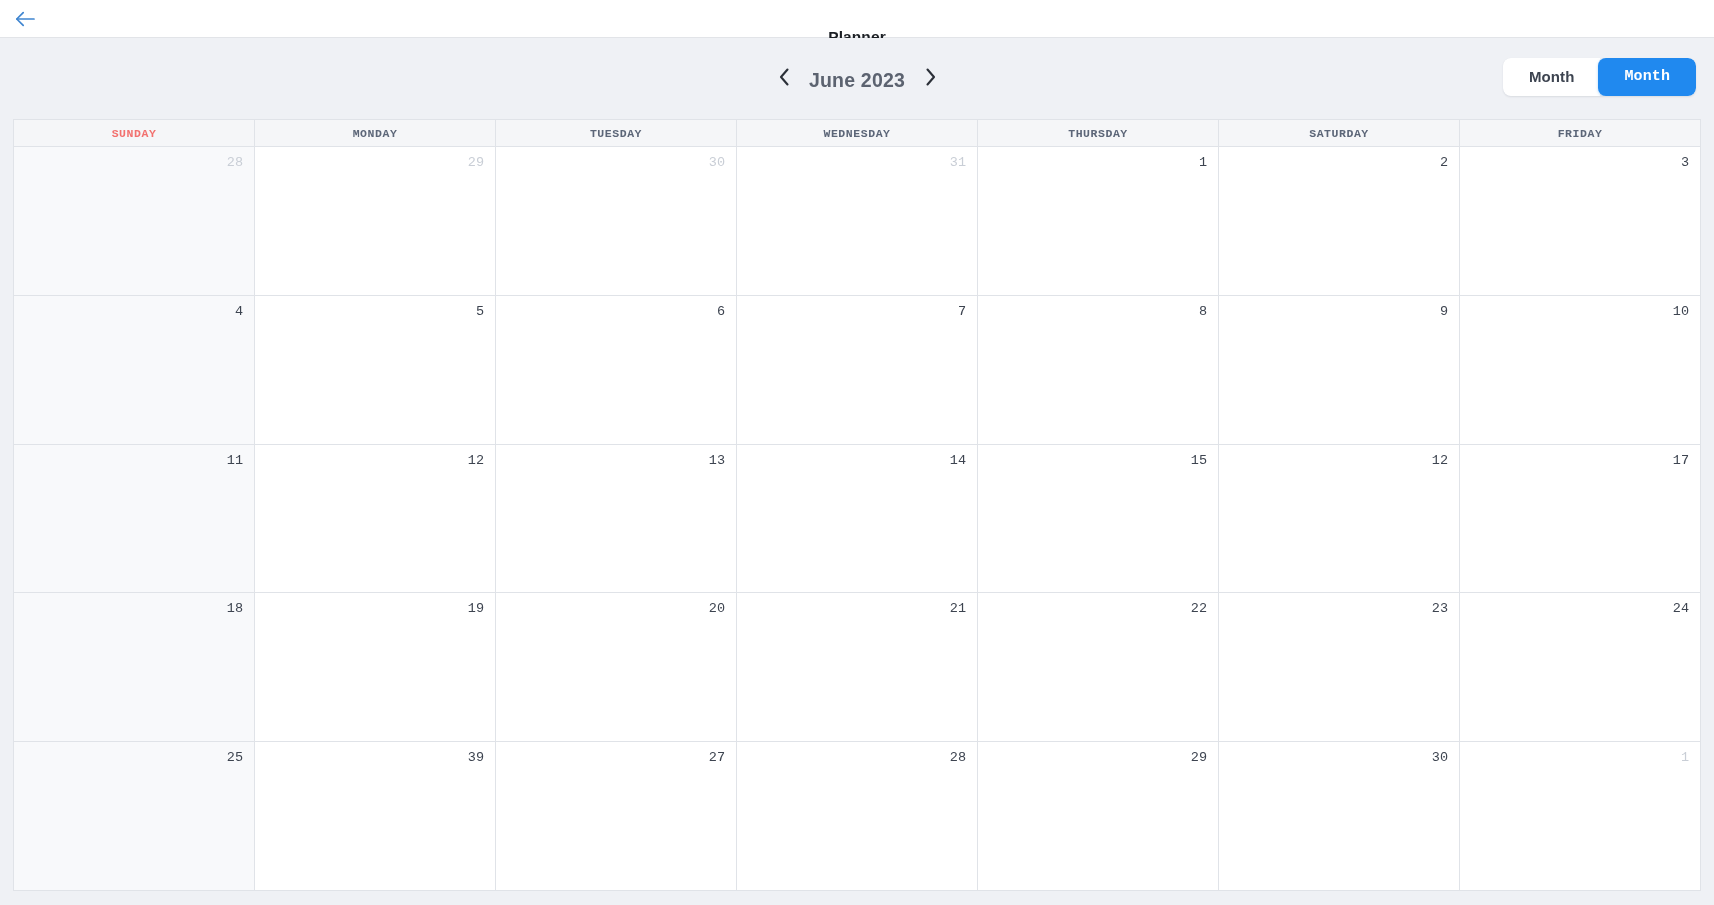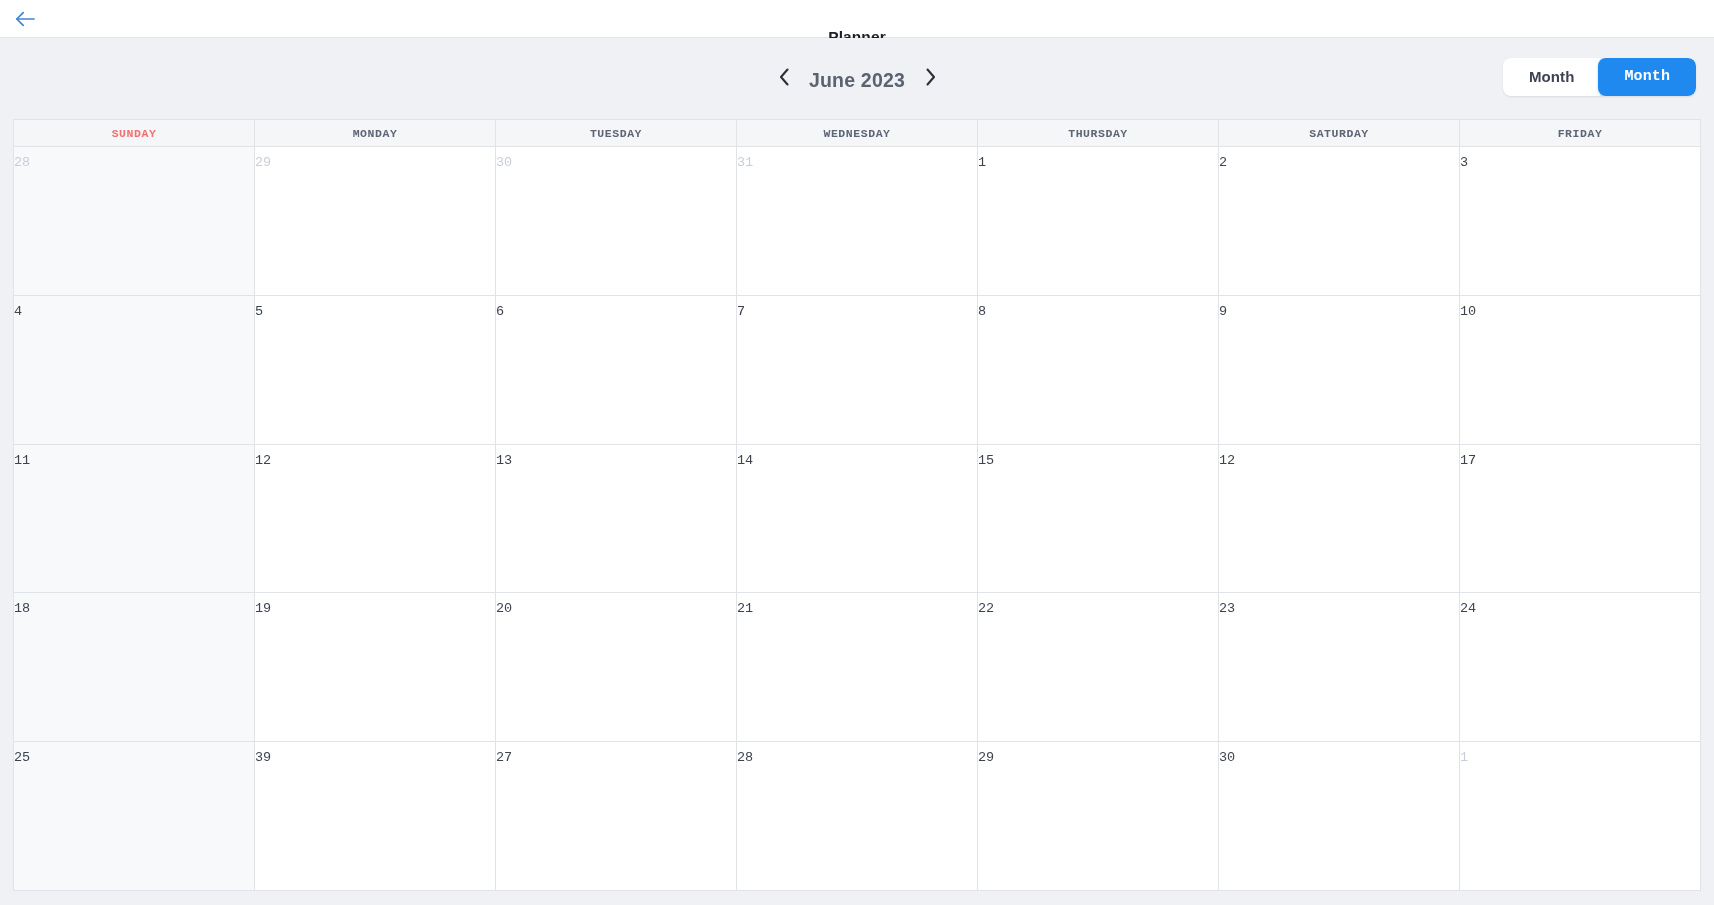--- a/index.html
+++ b/index.html
@@ -172,20 +172,21 @@
     border-right: 1px solid #e0e3e8;
     border-bottom: 1px solid #e0e3e8;
     background: #ffffff;
     padding: 8px 11px 0 0;
     position: relative;
     overflow: hidden;
   }
   .day-cell.sunday { background: #f8f9fb; }
   .day-num {
     display: block;
+    text-align: right;
     font-size: 13.5px;
     color: #3d4450;
     line-height: 16px;
   }
   .day-cell.muted .day-num { color: #c9ced6; }
 </style>
 </head>
 <body>
 
 <div class="topbar">

